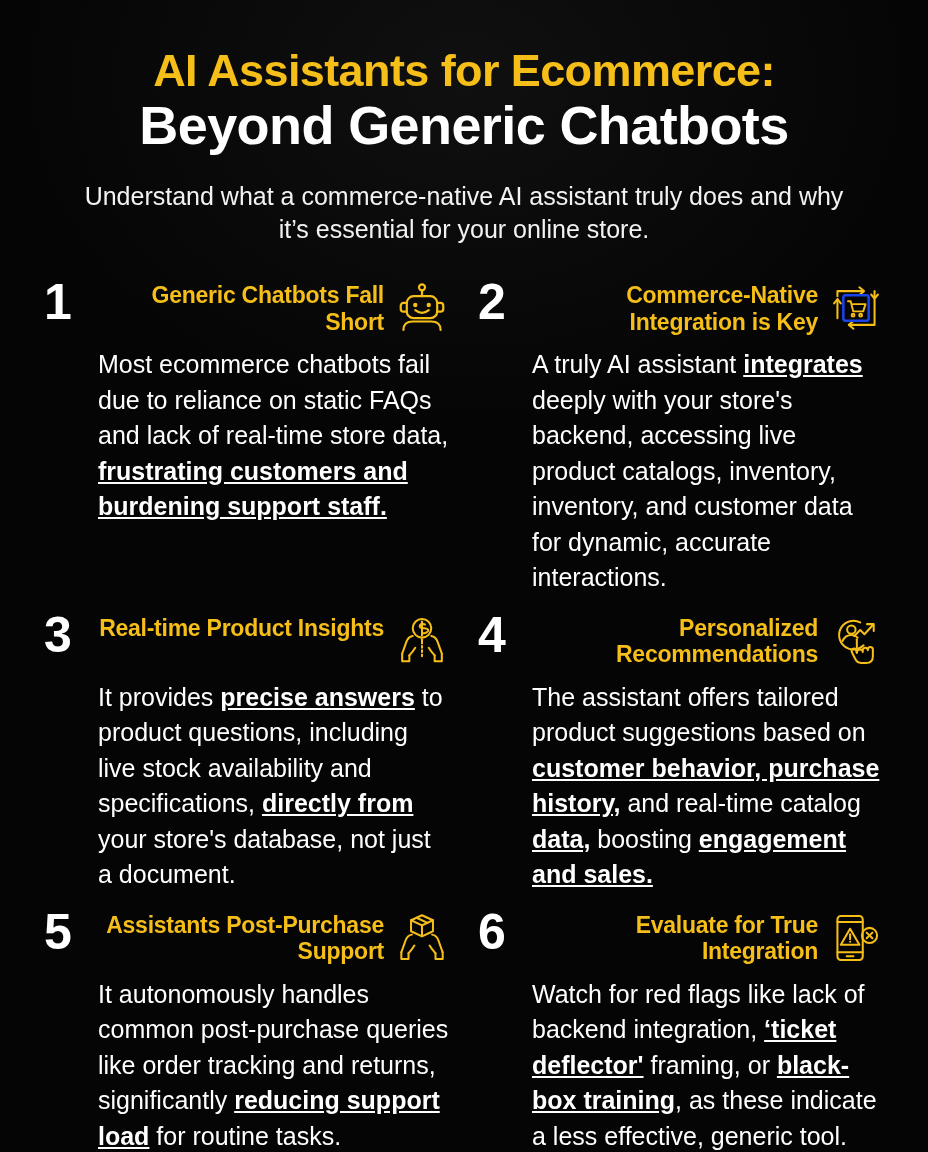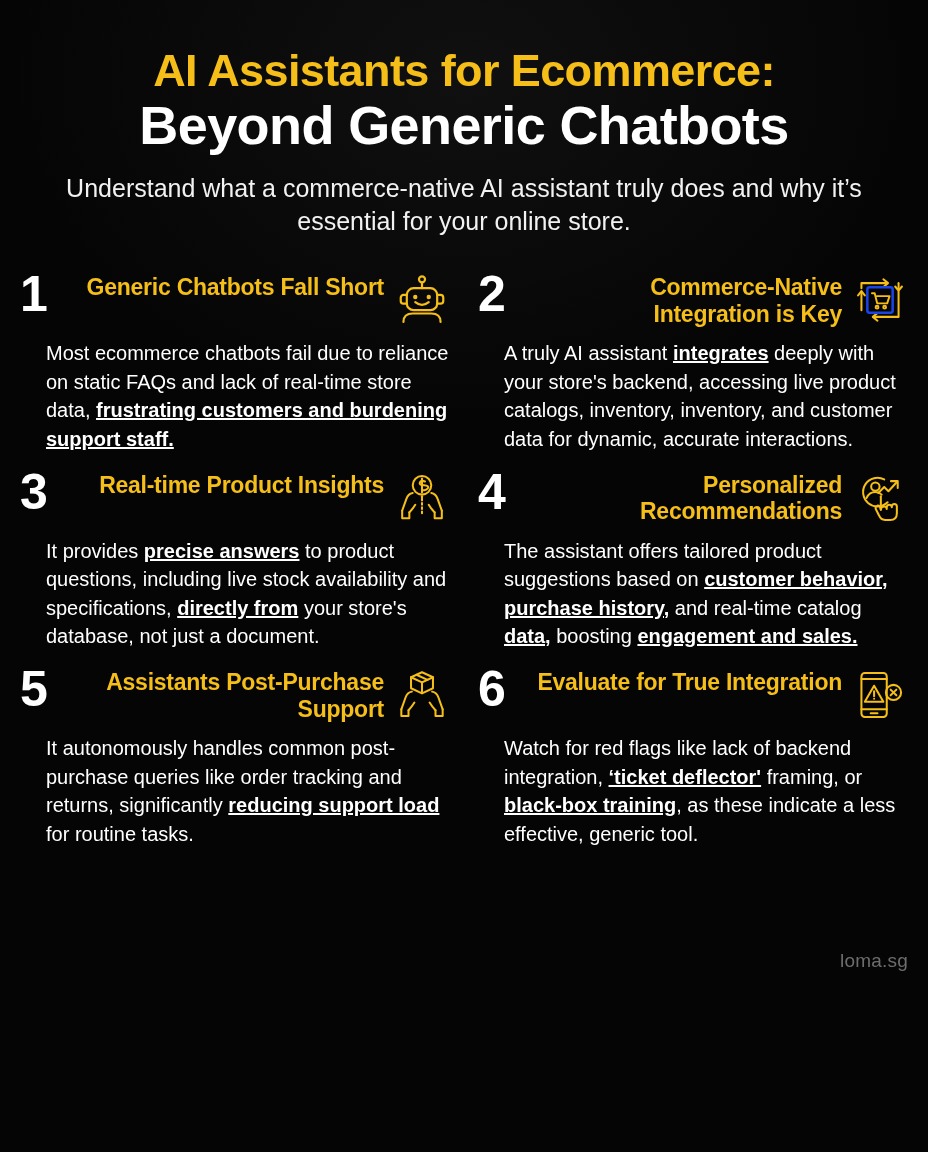--- a/index.html
+++ b/index.html
@@ -19,42 +19,42 @@
 
   .poster {
     width: 928px;
     height: 992px;
     background:
       radial-gradient(ellipse 70% 50% at 50% 8%, #101010 0%, #050505 70%),
       #050505;
     position: relative;
     display: flex;
     flex-direction: column;
-    padding: 0 20px;
+    padding: 0 44px;
   }
 
   
   .header { text-align: center; padding-top: 48px; }
 
   .title-line1 {
     font-size: 45px;
     font-weight: bold;
     line-height: 1.04;
     color: #F5BE18;
     letter-spacing: -0.6px;
   }
   .title-line2 {
     font-size: 54px;
     font-weight: bold;
     line-height: 1.14;
     color: #ffffff;
     letter-spacing: -0.6px;
   }
   .subtitle {
-    margin-top: 16px;
+    margin-top: 24px;
     font-size: 25px;
     line-height: 1.30;
     color: #f2f2f2;
     font-weight: 400;
     padding: 0 28px;
   }
 
   
   .grid {
     margin-top: 30px;
@@ -101,23 +101,23 @@
     width: 56px;
     height: 56px;
     display: flex;
     align-items: flex-start;
     justify-content: center;
     margin-top: 2px;
   }
   .icon-wrap svg { width: 54px; height: 54px; display: block; }
 
   .body-text {
-    margin-left: 26px;
+    margin-left: 54px;
     margin-top: 10px;
-    font-size: 20px;
+    font-size: 25px;
     line-height: 1.42;
     color: #ffffff;
     font-weight: 400;
   }
   .body-text b { font-weight: bold; text-decoration: underline; }
 
   
   .footer {
     text-align: right;
     padding-bottom: 20px;

